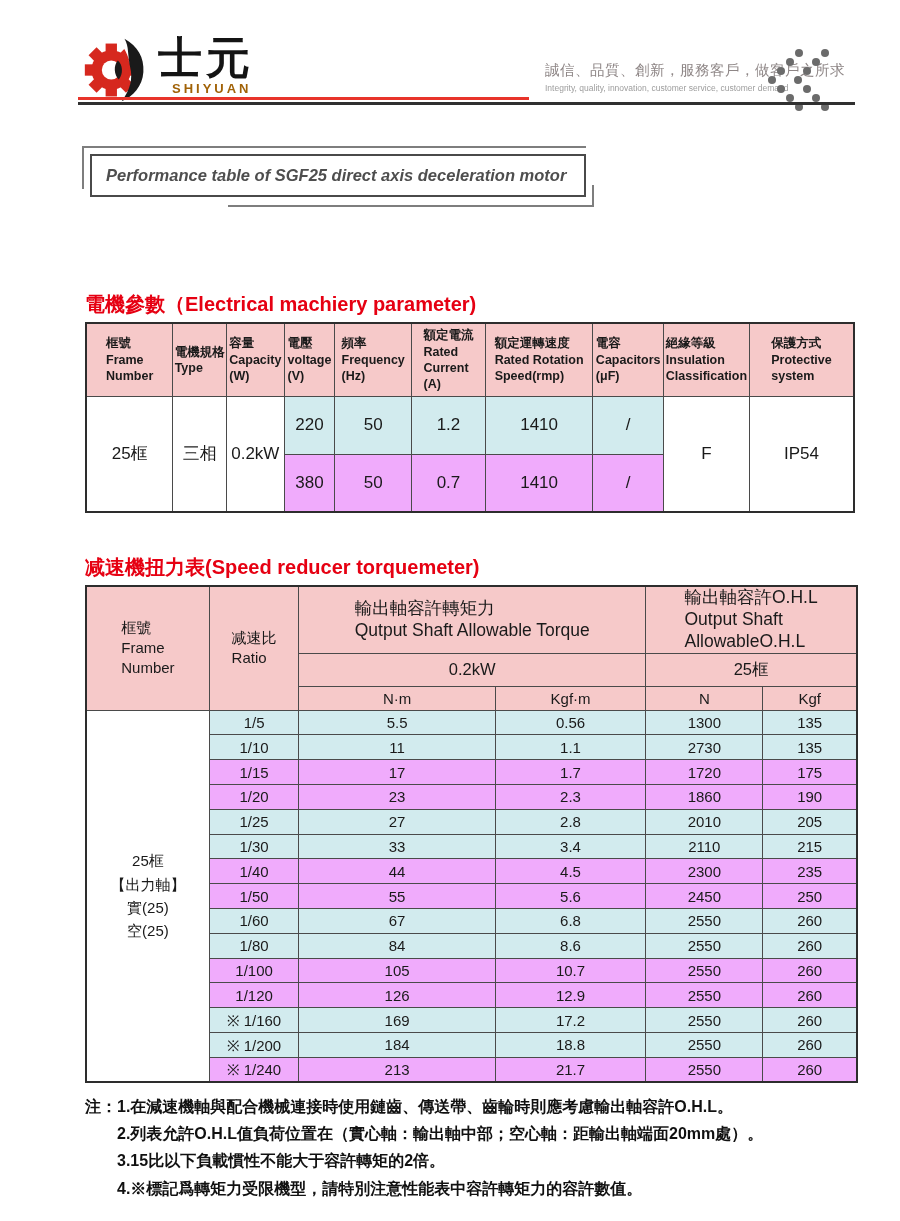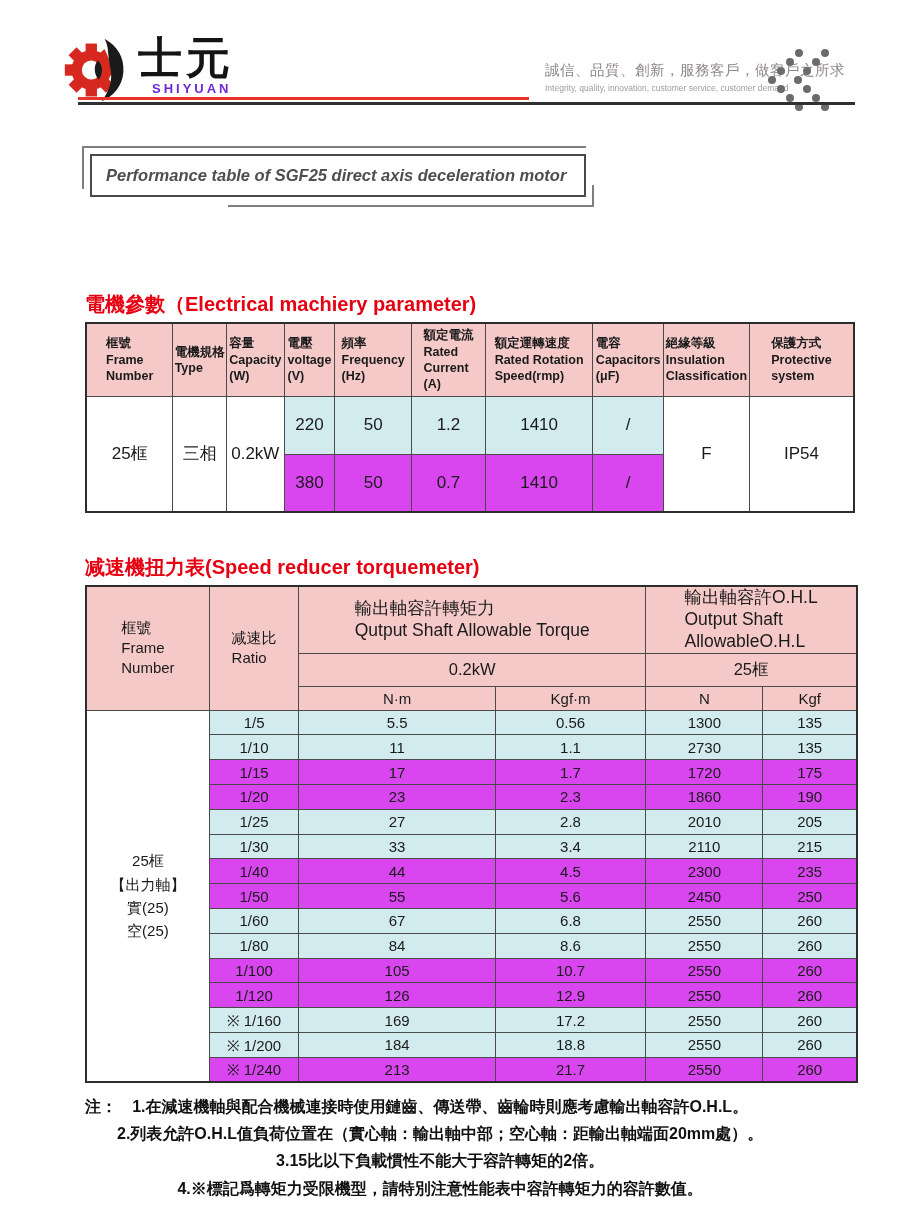--- a/index.html
+++ b/index.html
@@ -2,24 +2,24 @@
 <html><head>
 <meta charset="utf-8">
 <style>
   * { margin:0; padding:0; box-sizing:border-box; }
   html,body { background:#fff; }
   .page {
     position:relative; width:900px; height:1221px; background:#fff;
     font-family:"Liberation Sans", sans-serif; color:#1a1a1a; overflow:hidden;
   }
   
-  .logo { position:absolute; top:36px; left:60px; display:flex; align-items:flex-start; }
+  .logo { position:absolute; top:36px; left:80px; display:flex; align-items:flex-start; }
   .logo-text-wrap { margin-left:6px; }
   .logo-cn { font-size:44px; font-weight:900; color:#141414; line-height:1.0; letter-spacing:4px; }
-  .logo-en { font-size:13px; font-weight:900; color:#6d28d9; letter-spacing:3px; margin-top:1px; margin-left:14px; }
+  .logo-en { font-size:13px; font-weight:900; color:#a16207; letter-spacing:3px; margin-top:1px; margin-left:14px; }
   .slogan { position:absolute; top:61px; left:545px; text-align:left; }
   .slogan-cn { font-size:14.5px; color:#8e8686; letter-spacing:0.5px; }
   .slogan-en { font-size:8.5px; color:#9d9d9d; margin-top:3px; }
   .dots { position:absolute; top:47px; left:766px; }
   .rules { position:absolute; top:97px; left:78px; width:777px; }
   .rule-red { width:58%; height:2.5px; background:#e8342a; }
   .rule-black { width:100%; height:2.5px; background:#303030; margin-top:2.5px; }
   
   .title-box {
     position:absolute; top:154px; left:90px; background:#fff;
@@ -40,21 +40,21 @@
   .sec1 { top:291px; font-size:20px; }
   .sec2 { top:554px; }
   .sec2 .cn { font-size:20px; }
   .sec2 .en { font-size:20px; }
   
   table { border-collapse:collapse; table-layout:fixed; }
   th, td { border:1px solid #4a4a4a; text-align:center; vertical-align:middle; overflow:hidden; }
   .tbl { position:absolute; left:85px; border:2.5px solid #2d2d2d; }
   .pink  { background:#f6c9c9; }
   .tone-blue  { background:#d2ebee; }
-  .tone-cream { background:#d946ef; }
+  .tone-cream { background:#f0abfc; }
   .white { background:#fff; }
   .hblock { display:inline-block; text-align:left; white-space:pre-line; }
   
   .table1 { top:322px; width:770px; }
   .table1 thead tr { height:73px; }
   .table1 tbody tr { height:58px; }
   .table1 th { font-size:12.5px; font-weight:700; line-height:1.3; }
   .table1 td { font-size:17px;margin-left:9px; }
   
   .table2 { top:585px; width:773px; }
@@ -66,21 +66,21 @@
   .t2-frame { font-size:15px; line-height:1.35; }
   .t2-title { font-size:17.5px; line-height:1.25; }
   .t2-sub { font-size:16.5px; }
   .t2-unit { font-size:15px; }
   .table2 td { font-size:15px; }
   .frame-label { font-size:16.5px; line-height:1.55; background:#fff; }
   
   .notes { position:absolute; top:1093px; left:85px; width:800px; display:flex;
            font-size:16px; font-weight:700; color:#111; line-height:1.7; }
   .notes-prefix { white-space:nowrap; }
-  .note-item { white-space:nowrap;text-align:center; }
+  .note-item { white-space:nowrap; }
 </style>
 </head>
 <body>
 
 <div class="page">
 
   <div class="logo">
     <svg width="72" height="68" viewBox="0 0 76 72">
       <g fill="#d6281e">
         <circle cx="33" cy="36" r="21"></circle>

